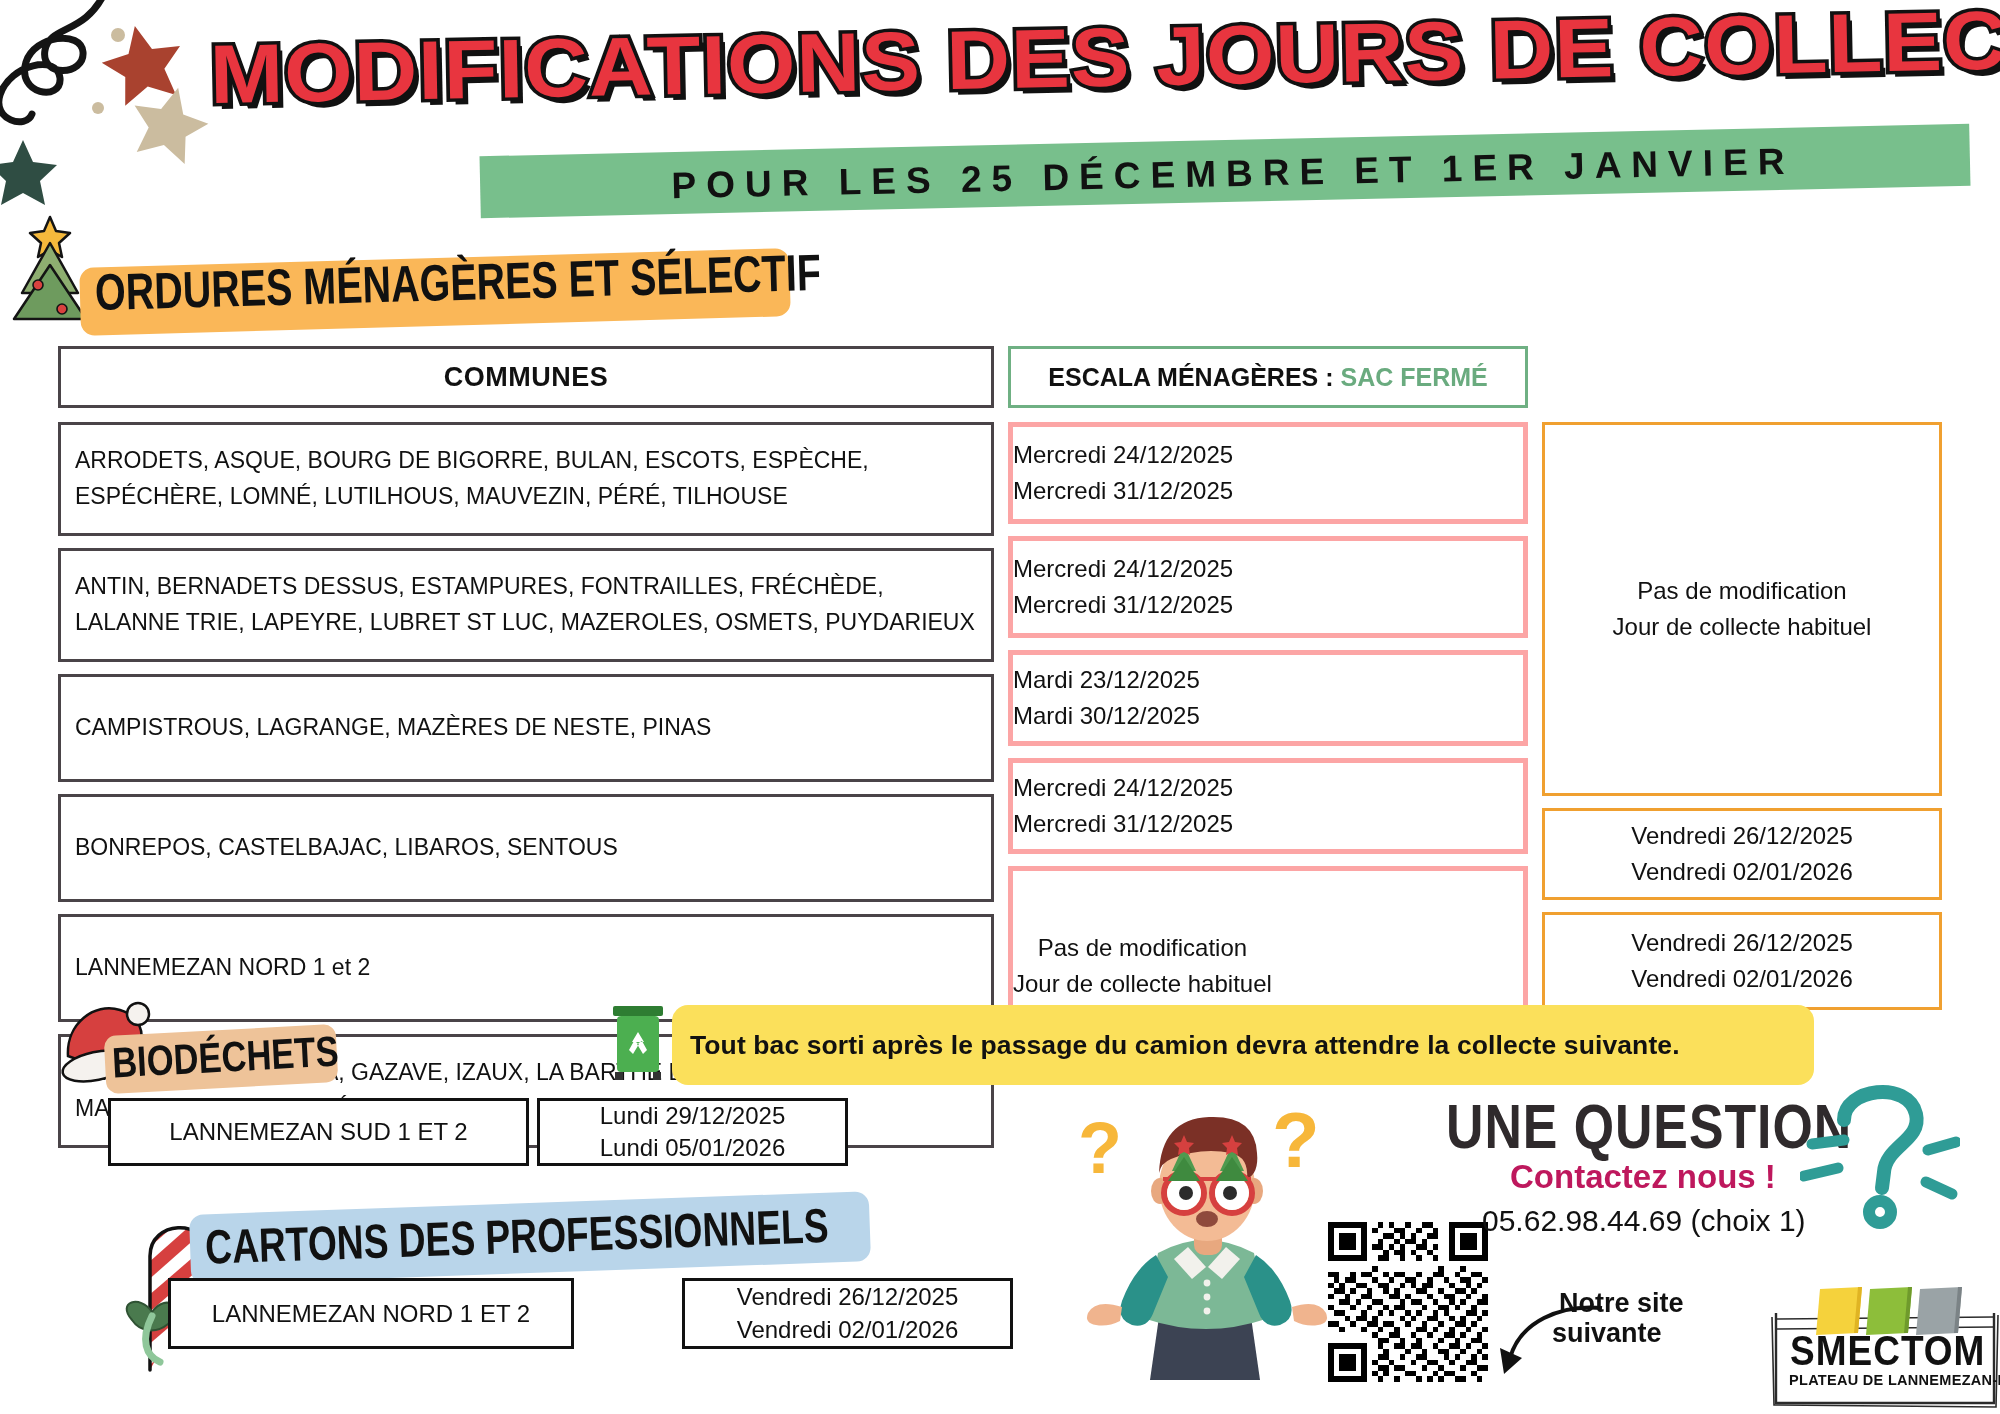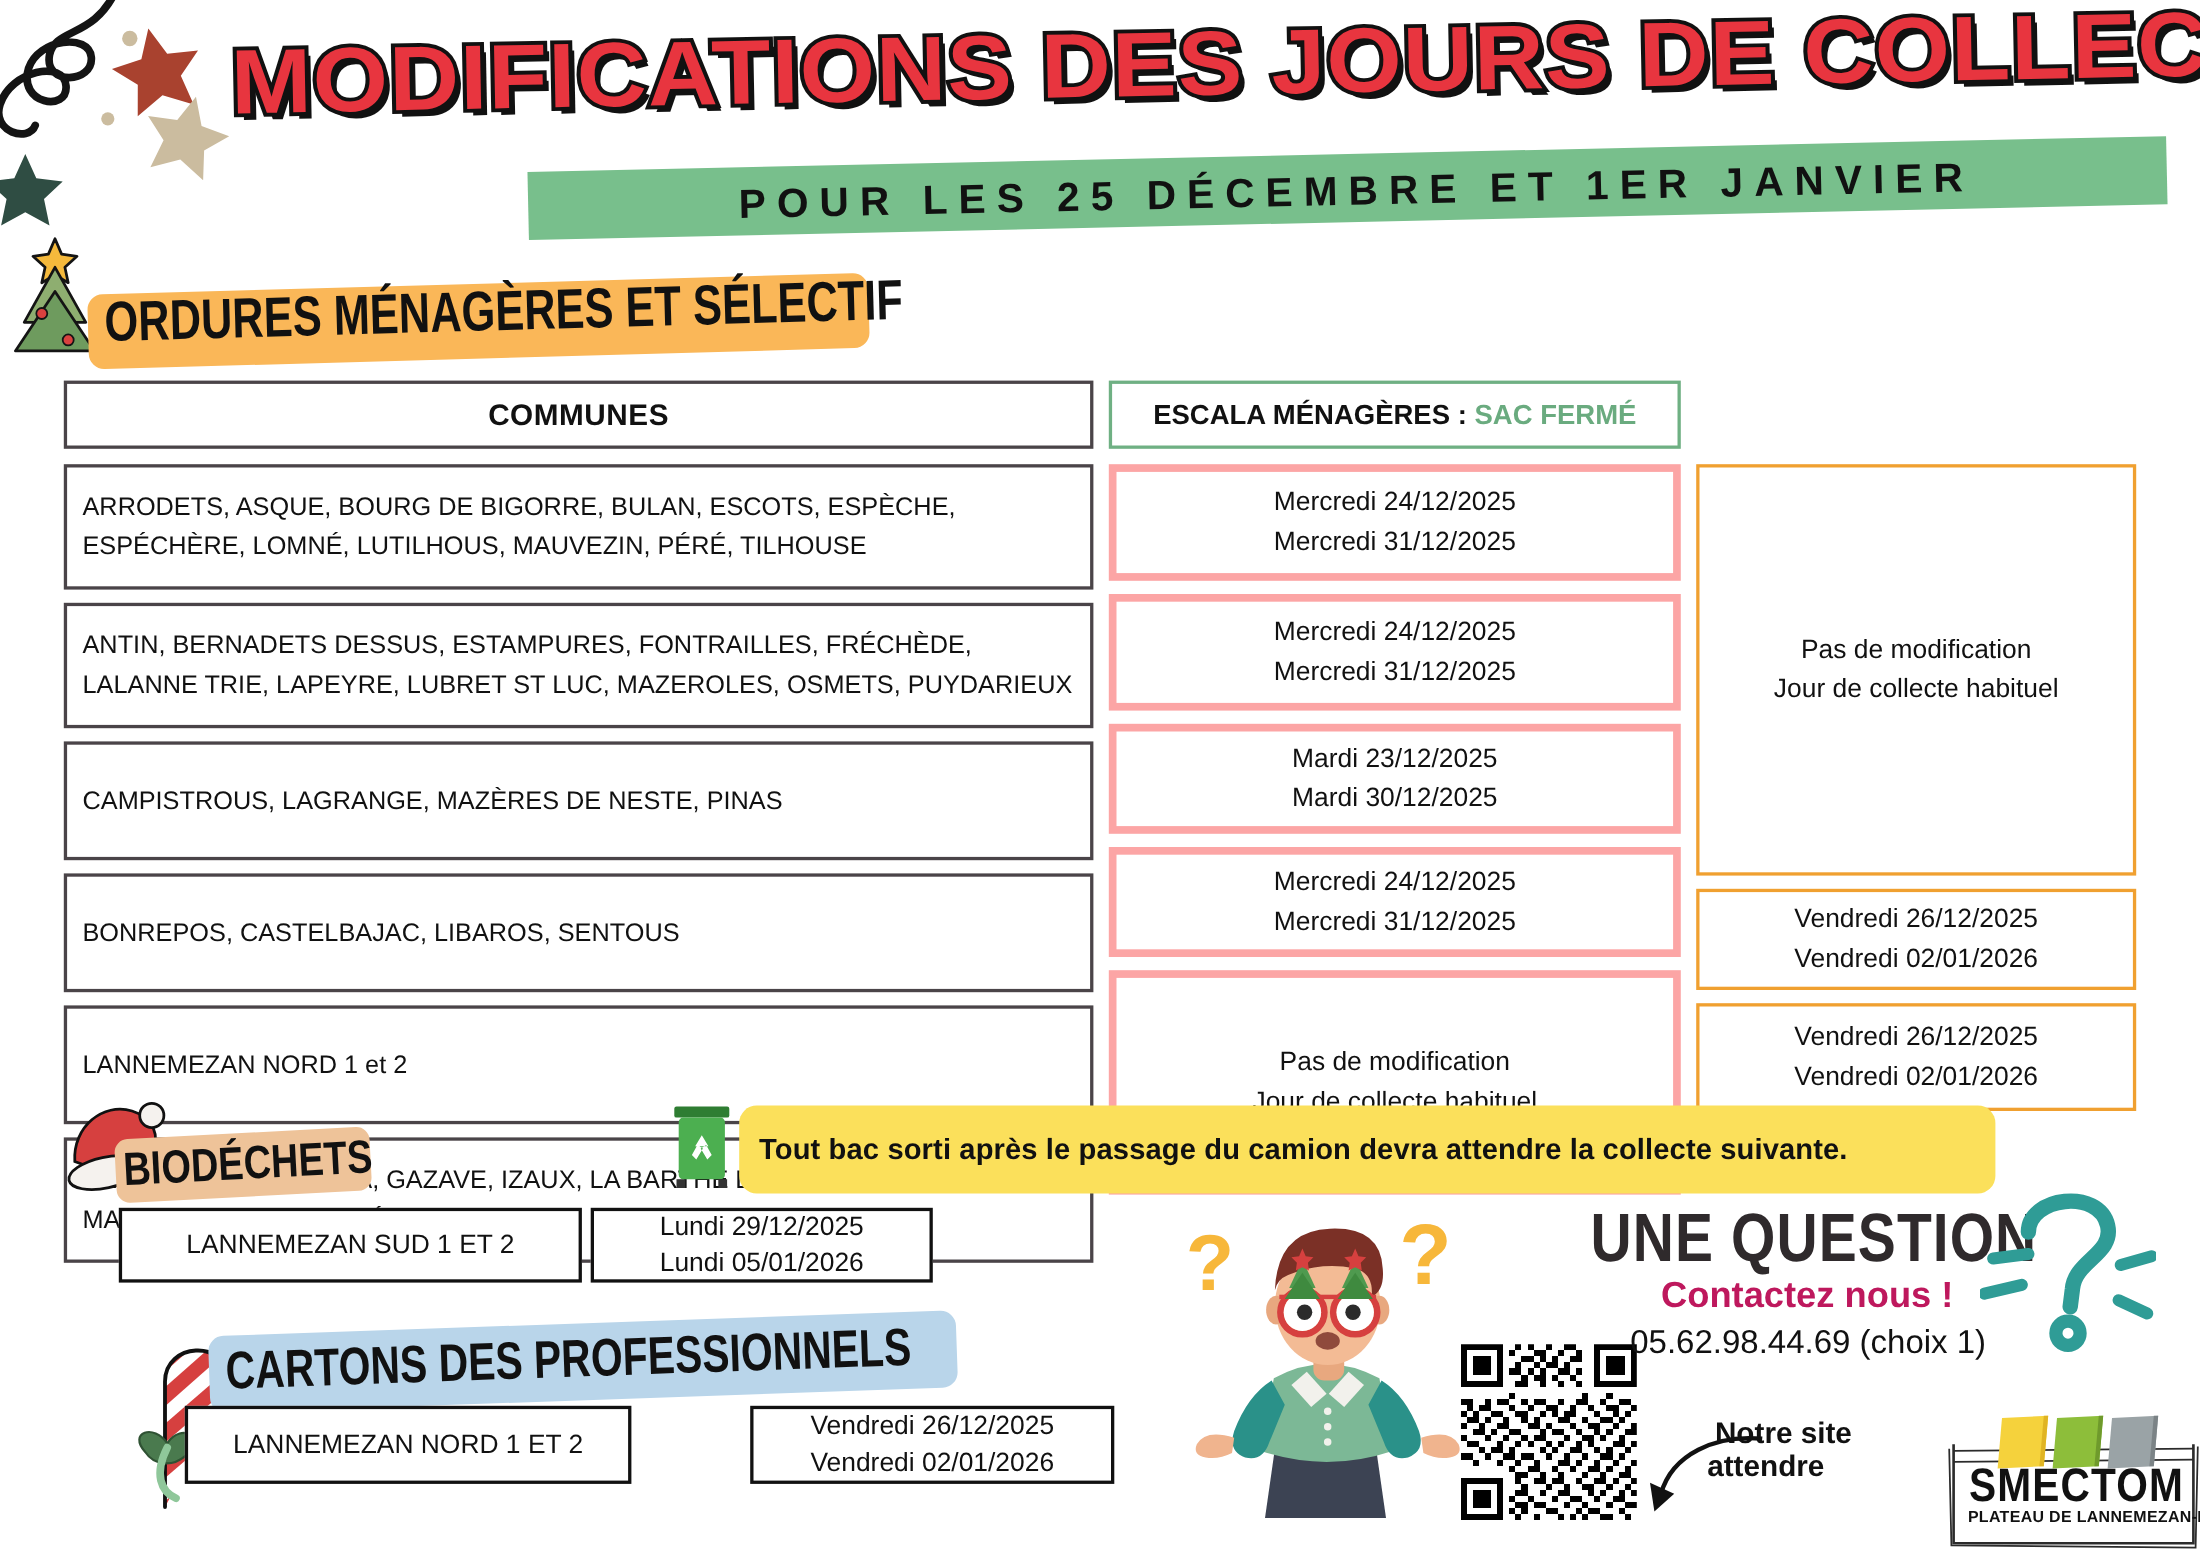--- a/index.html
+++ b/index.html
@@ -66,21 +66,21 @@
   .hdr-sel span{font-size:25px;font-weight:bold;color:#111;}
   .hdr-sel span em{font-style:normal;color:#f9b44a;}
 
   .body-rows{display:flex;gap:14px;margin-top:14px;align-items:flex-start;}
   .col-communes{width:936px;display:flex;flex-direction:column;gap:12px;}
   .col-om{width:520px;display:flex;flex-direction:column;gap:12px;}
   .col-sel{width:400px;display:flex;flex-direction:column;gap:12px;}
 
   .c-commune{border:3px solid #4a4448;min-height:78px;padding:8px 14px;
     display:flex;align-items:center;font-size:23px;color:#111;line-height:1.55;}
-  .c-om{border:7px solid #fca5a5;display:flex;align-items:center;justify-content:center;
+  .c-om{border:5px solid #fca5a5;display:flex;align-items:center;justify-content:flex-start;
     text-align:center;font-size:24px;color:#111;line-height:1.5;}
   .c-sel{border:3px solid #f0a030;display:flex;align-items:center;justify-content:center;
     text-align:center;font-size:24px;color:#111;line-height:1.5;} .h92{height:92px;} .h86{height:86px;}
 
   
   .notice{
     position:absolute;left:672px;top:1005px;width:1142px;height:80px;
     background:#fbe05b;border-radius:16px;
   }
   .notice-text{
@@ -615,21 +615,21 @@
       <line x1="126" y1="110" x2="152" y2="122"></line>
     </g>
   </svg>
 
   <svg class="arrow-curve" viewBox="0 0 120 90">
     <path d="M112 8 C 70 4, 30 22, 20 58" fill="none" stroke="#111" stroke-width="4"></path>
     <path d="M10 48 L32 58 L14 74 Z" fill="#111"></path>
   </svg>
 
   <div class="site-l1">Notre site</div>
-  <div class="site-l2">attendre</div>
+  <div class="site-l2">suivante</div>
 
   <svg class="logo" viewBox="0 0 250 130">
     <path d="M16 28 L16 118 L234 118 L234 28" fill="none" stroke="#2b2b2b" stroke-width="2.4"></path>
     <path d="M12 32 L14 120 L236 122 L238 30" fill="none" stroke="#2b2b2b" stroke-width="1.6"></path>
     <line x1="16" y1="34" x2="234" y2="32" stroke="#2b2b2b" stroke-width="1.6"></line>
     <line x1="16" y1="44" x2="234" y2="42" stroke="#2b2b2b" stroke-width="1.6"></line>
     <path d="M60 4 L102 2 L98 48 L56 50 Z" fill="#f5d23c"></path>
     <path d="M98 2 L102 2 L98 48 L94 48 Z" fill="#e0b423"></path>
     <path d="M110 4 L152 2 L148 48 L106 50 Z" fill="#8dbe3a"></path>
     <path d="M148 2 L152 2 L148 48 L144 48 Z" fill="#6f9a2c"></path>

